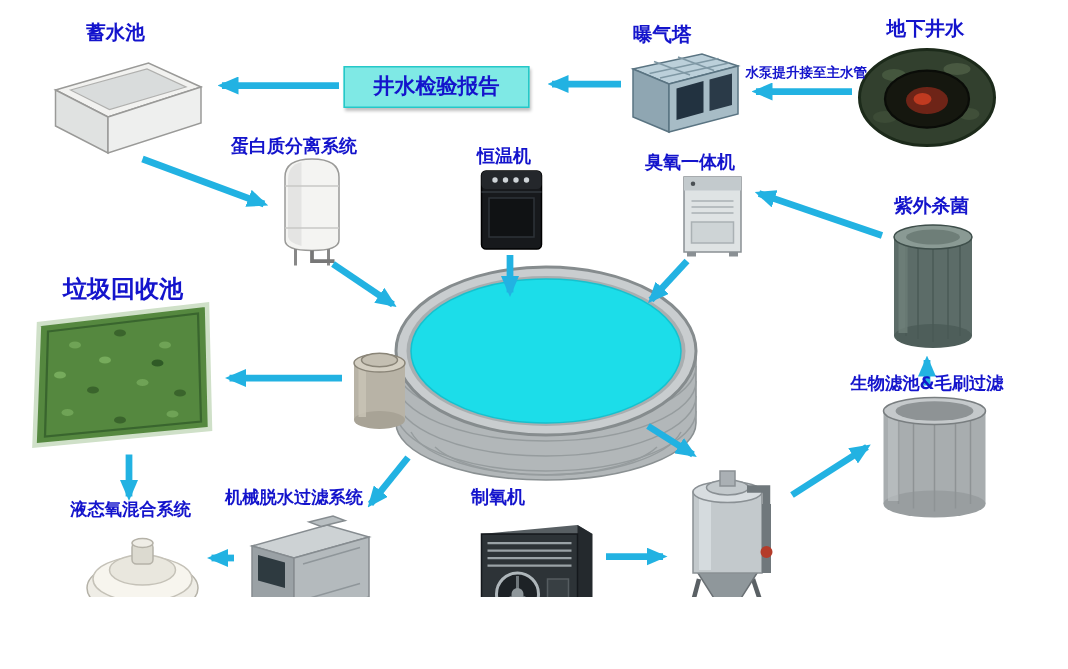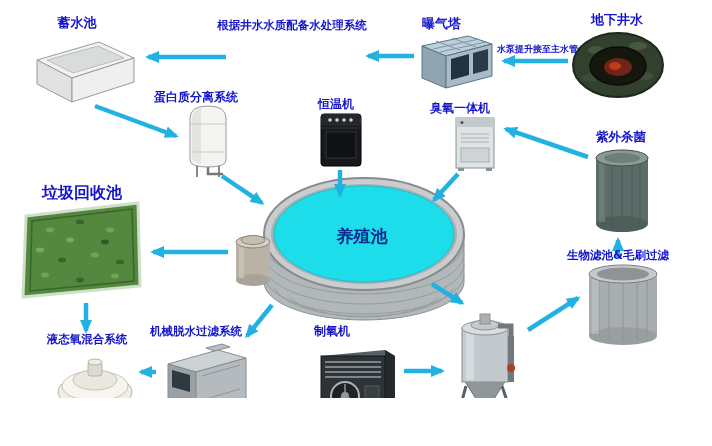--- a/index.html
+++ b/index.html
@@ -230,28 +230,27 @@
     <rect x="18" y="24" width="8" height="48" fill="#dde2e5" opacity="0.7"></rect>
     <ellipse cx="37" cy="20" rx="23" ry="7" fill="#d8dde0" stroke="#8a9094"></ellipse>
     <ellipse cx="37" cy="17" rx="14" ry="5" fill="#c3c9cc" stroke="#8a9094"></ellipse>
     <rect x="32" y="6" width="10" height="10" fill="#aab0b4" stroke="#8a9094"></rect>
     <path d="M63,28 L63,18 L50,18" stroke="#70787c" stroke-width="5" fill="none"></path>
     <rect x="60" y="28" width="6" height="46" fill="#70787c"></rect>
     <circle cx="63" cy="60" r="4" fill="#b43c2a"></circle>
   </svg>
 
   <div class="lbl" style="left:37px;top:16px;width:80px;font-size:13px">蓄水池</div>
-  <div class="lbl" style="left:192px;top:19px;width:200px;font-size:11.5px">根据井水水质配备水处理系统</div>
+  <div class="report-box">井水检验报告</div>
   <div class="lbl" style="left:404px;top:17px;width:75px;font-size:13px">曝气塔</div>
   <div class="lbl" style="left:497px;top:44px;width:78px;font-size:9px">水泵提升接至主水管</div>
   <div class="lbl" style="left:577px;top:13px;width:80px;font-size:13px">地下井水</div>
   <div class="lbl" style="left:150px;top:91px;width:92px;font-size:12px">蛋白质分离系统</div>
   <div class="lbl" style="left:300px;top:98px;width:72px;font-size:12px">恒温机</div>
   <div class="lbl" style="left:412px;top:102px;width:96px;font-size:12px">臭氧一体机</div>
   <div class="lbl" style="left:582px;top:130px;width:78px;font-size:12.5px">紫外杀菌</div>
   <div class="lbl" style="left:36px;top:184px;width:92px;font-size:16px">垃圾回收池</div>
-  <div class="lbl pool-lbl" style="left:312px;top:227px;width:100px;font-size:17px">养殖池</div>
   <div class="lbl" style="left:556px;top:249px;width:124px;font-size:11.5px">生物滤池&amp;毛刷过滤</div>
   <div class="lbl" style="left:26px;top:333px;width:122px;font-size:11.5px">液态氧混合系统</div>
   <div class="lbl" style="left:136px;top:325px;width:120px;font-size:11.5px">机械脱水过滤系统</div>
   <div class="lbl" style="left:296px;top:325px;width:72px;font-size:12px">制氧机</div>
 
 </div>
 
 </body></html>

